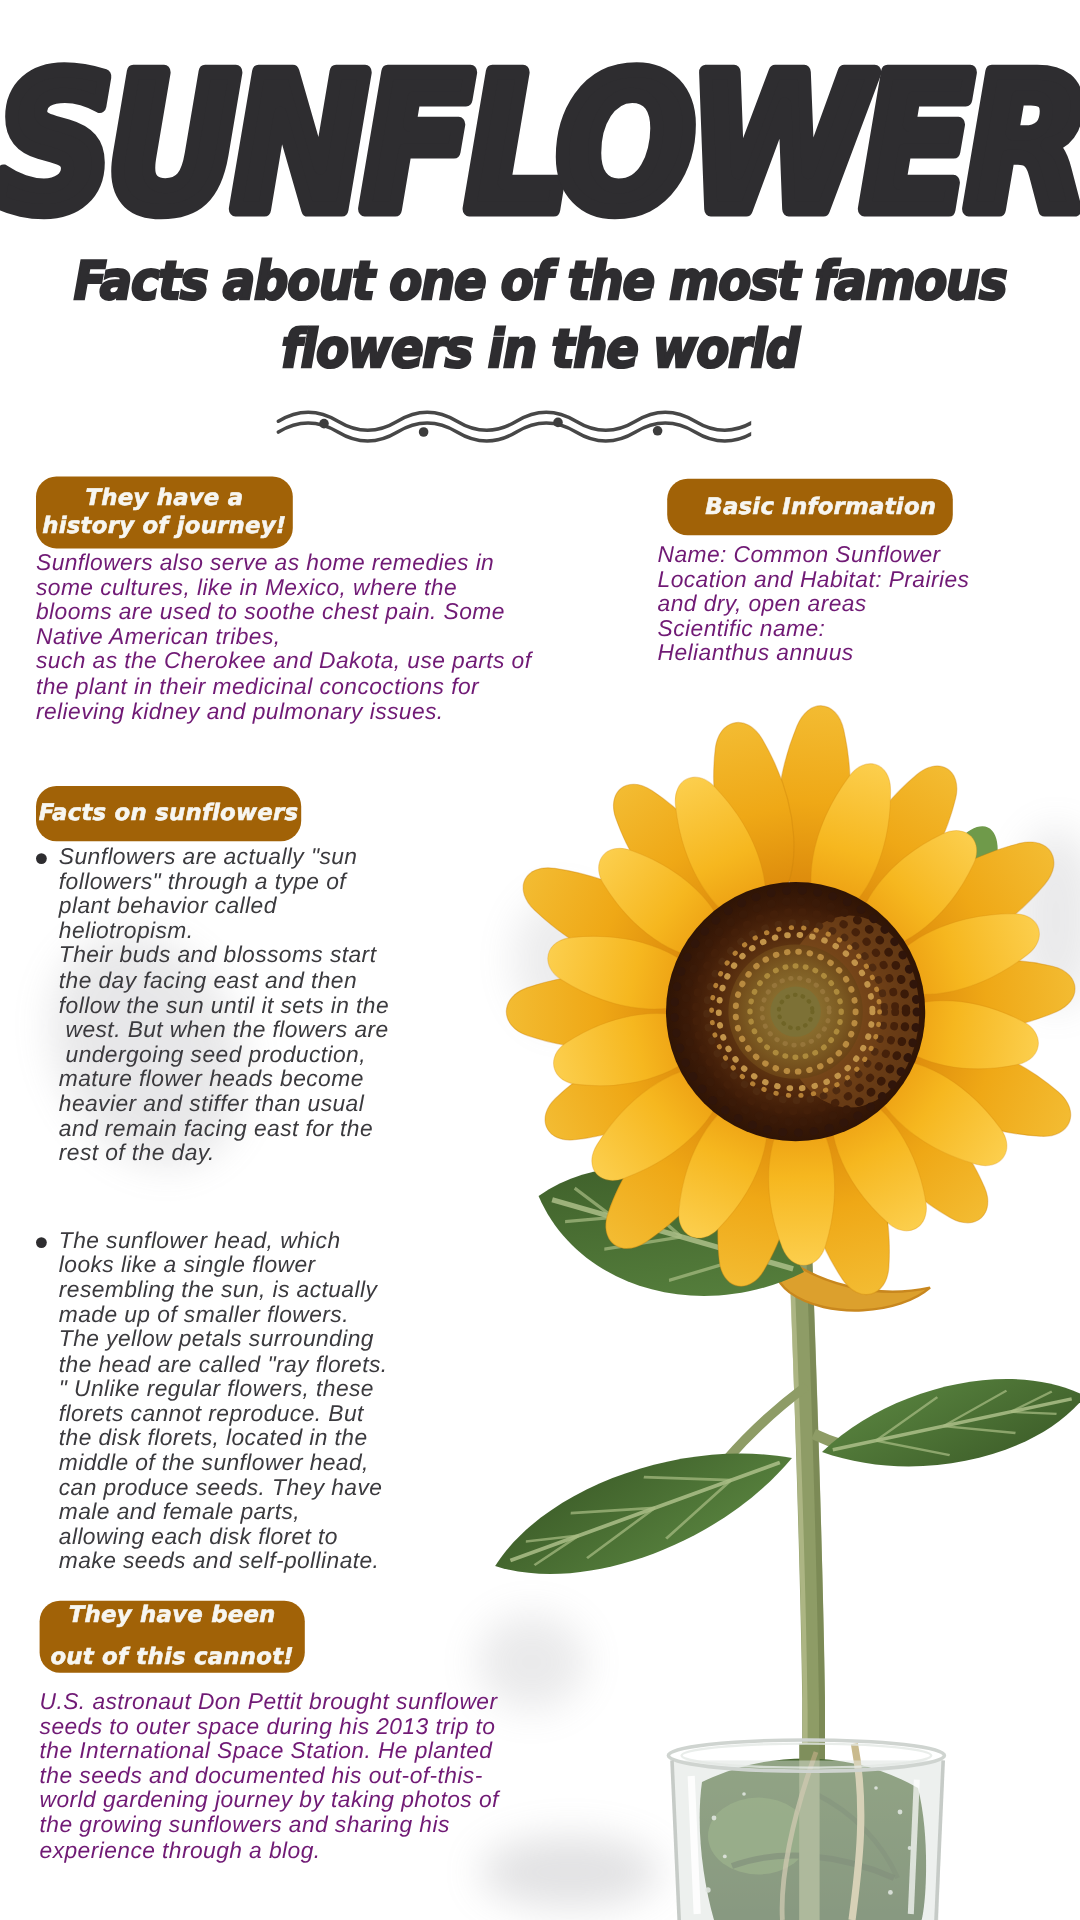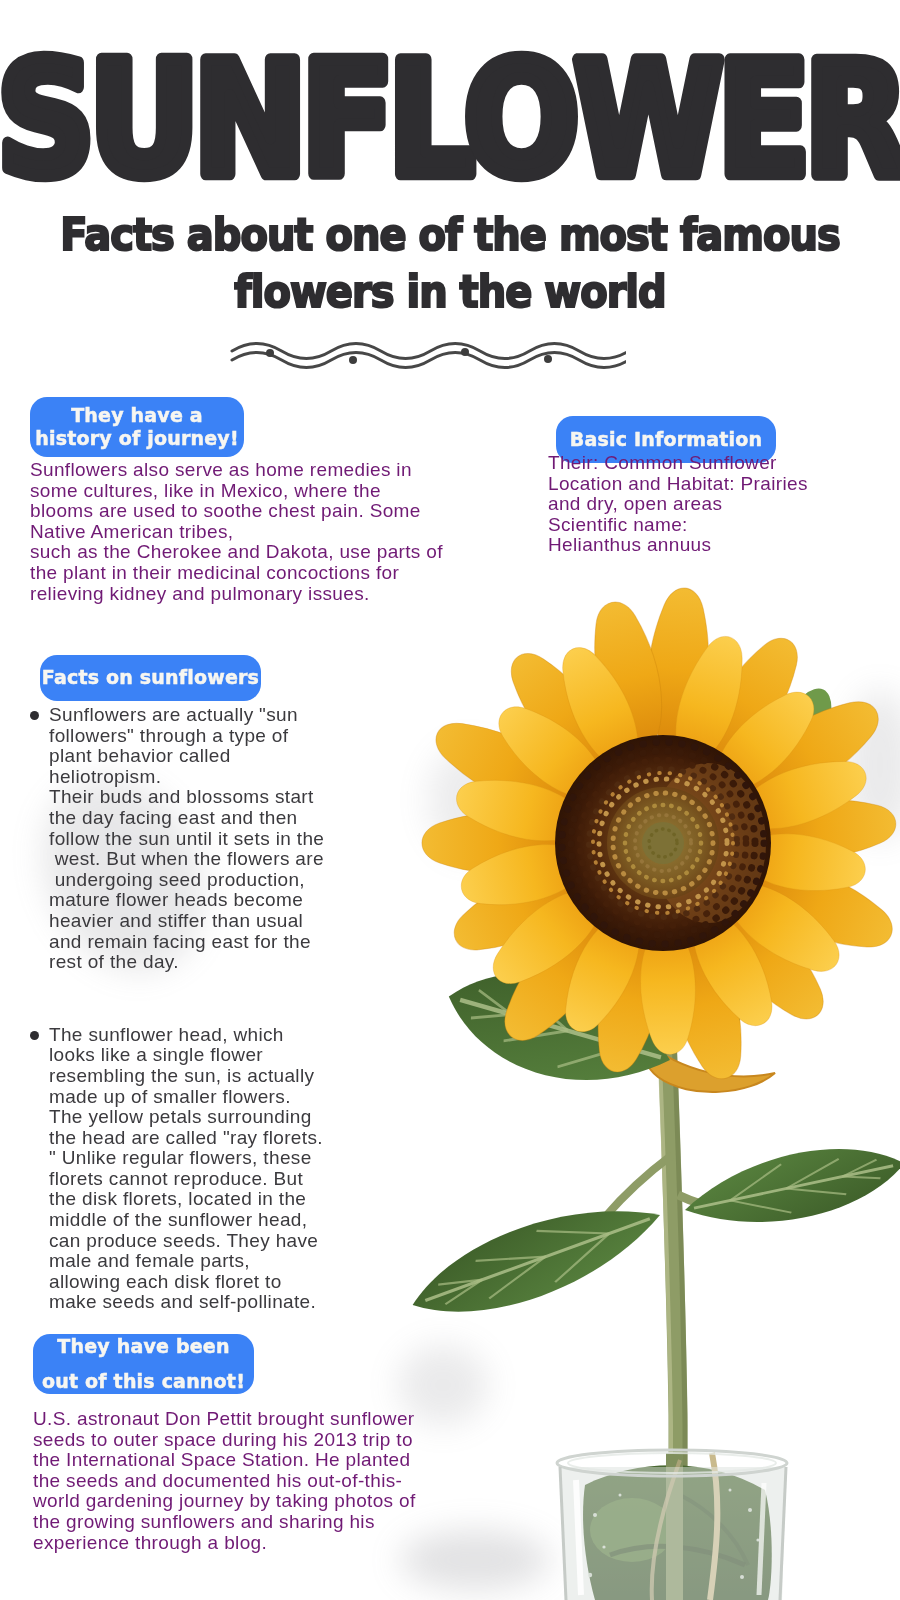--- a/index.html
+++ b/index.html
@@ -4,20 +4,21 @@
 <style>
   html, body { margin: 0; padding: 0; background: #ffffff; }
   .canvas {
     position: relative;
     width: 900px;
     height: 1600px;
     background: #ffffff;
     overflow: hidden;
     font-family: "Liberation Sans", "DejaVu Sans", sans-serif;
     color: #3b3a3e;
+    font-style: italic;
   }
   
   .title-svg { position: absolute; left: 0; top: 22px; width: 900px; height: 190px; }
   .subtitle {
     position: absolute; left: 0; top: 206px; width: 900px;
     text-align: center;
     font-family: "DejaVu Sans", sans-serif;
     font-weight: bold;
     font-size: 40px;
     line-height: 1.30;
@@ -25,36 +26,36 @@
     -webkit-text-stroke: 2px #2e2d30;
     letter-spacing: -1px;
     transform: scaleY(1.10);
     transform-origin: top center;
   }
   .divider-svg { position: absolute; left: 228px; top: 340px; width: 398px; height: 36px; }
 
   
   .badge {
     position: absolute;
-    background: #3b82f6;
+    background: #a16207;
     border-radius: 17px;
     color: #f7f6f1;
     display: flex; flex-direction: column;
     align-items: center; justify-content: center;
     text-align: center;
     font-family: "DejaVu Sans", sans-serif;
     font-weight: bold;
     font-size: 19px;
     line-height: 1.22;
     -webkit-text-stroke: 0.5px #f7f6f1;
     letter-spacing: 0.2px;
   }
   .badge-healing { left: 30px;  top: 397px;  width: 214px; height: 60px; }
-  .badge-basic   { left: 556px; top: 416px;  width: 220px; height: 47px; }
-  .badge-facts   { left: 40px;  top: 655px;  width: 221px; height: 46px; }
+  .badge-basic   { left: 556px; top: 399px;  width: 220px; height: 47px; padding-left: 18px; }
+  .badge-facts   { left: 30px;  top: 655px;  width: 221px; height: 46px; }
   .badge-space   { left: 33px;  top: 1334px; width: 221px; height: 60px; gap: 12px; }
 
   
   .para {
     position: absolute;
     font-size: 19px;
     line-height: 20.6px;
     letter-spacing: 0.35px;
     color: #701a75;
     white-space: pre-wrap;
@@ -134,21 +135,21 @@
 some cultures, like in Mexico, where the
 blooms are used to soothe chest pain. Some
 Native American tribes,
 such as the Cherokee and Dakota, use parts of
 the plant in their medicinal concoctions for
 relieving kidney and pulmonary issues.</div>
 
   <div class="badge badge-basic">
     <span>Basic Information</span>
   </div>
-  <div class="para para-basic">Their: Common Sunflower
+  <div class="para para-basic">Name: Common Sunflower
 Location and Habitat: Prairies
 and dry, open areas
 Scientific name:
 Helianthus annuus</div>
 
   <div class="badge badge-facts">
     <span>Facts on sunflowers</span>
   </div>
   <ul class="facts-list">
     <li>Sunflowers are actually "sun

